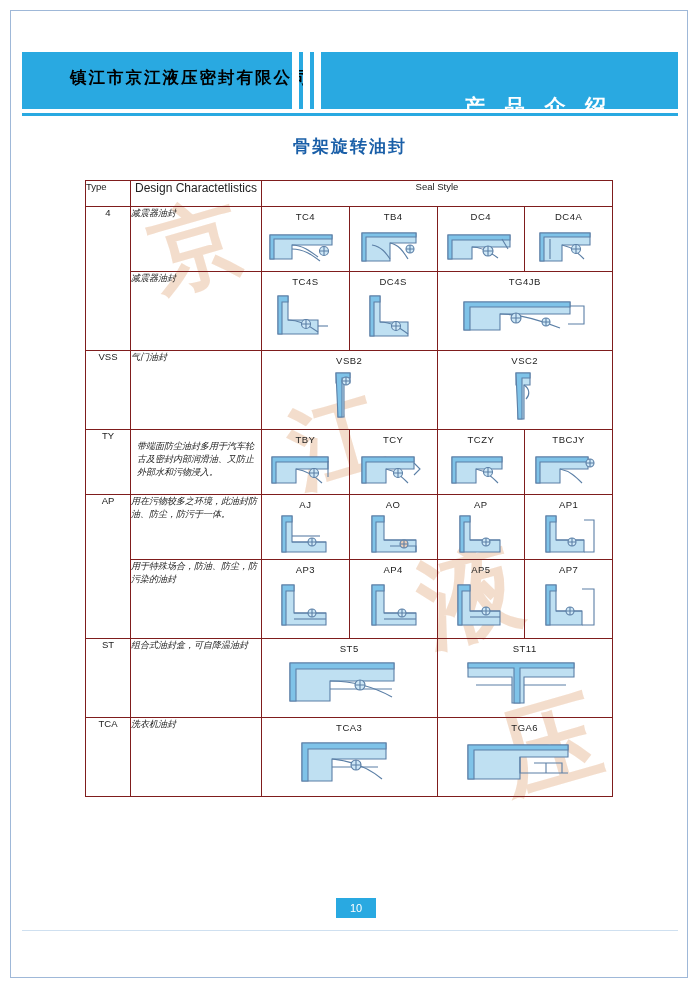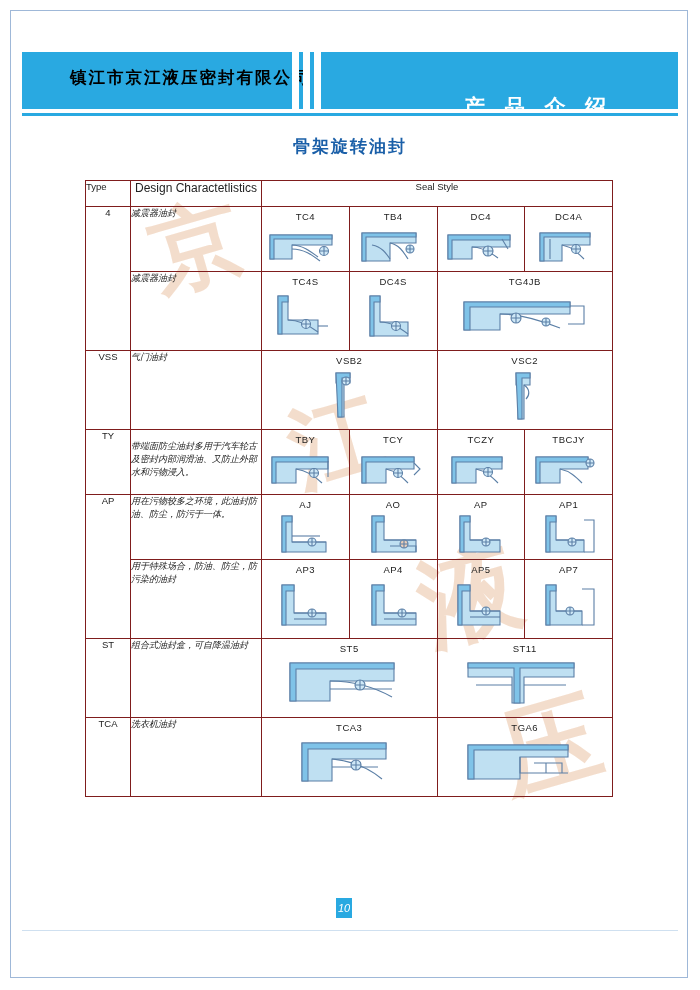--- a/index.html
+++ b/index.html
@@ -101,38 +101,38 @@
     font-size:9.5px;text-align:center;padding:9px 0 0 0;color:#222;
   }
   .type-cell{
     text-align:center;font-size:9.5px;color:#222;vertical-align:middle;
   }
   .desc-cell{
     font-size:9px;line-height:1.45;color:#222;padding:8px 6px 6px 8px;
     vertical-align:middle;
     font-style:italic;
   }
-  .desc-cell.top{vertical-align:top;padding-top:10px;}
+  .desc-cell.top{vertical-align:top;padding-top:10px;padding-left:6px;}
   .seal-cell{
     text-align:center;vertical-align:top;
   }
   .seal-label{
     font-size:9.5px;color:#222;margin:4px 0 1px 0;letter-spacing:.5px;
   }
   .seal-art{
     height:48px;display:flex;align-items:center;justify-content:center;
   }
   .seal-art.tall{height:62px;}
   .seal-art svg{display:block;}
 
   
   .pagenum{
-    position:absolute;left:336px;top:898px;width:16px;height:20px;
+    position:absolute;left:336px;top:898px;width:40px;height:20px;
     background:#29a9e1;color:#ffffff;font-size:11px;
-    display:flex;align-items:center;justify-content:center;font-style:italic;
+    display:flex;align-items:center;justify-content:center;
   }
   .footline{
     position:absolute;left:22px;top:930px;width:656px;height:1px;background:#cfe0f0;
   }
 </style>
 </head>
 <body>
 
 <div class="page-border"></div>
 

